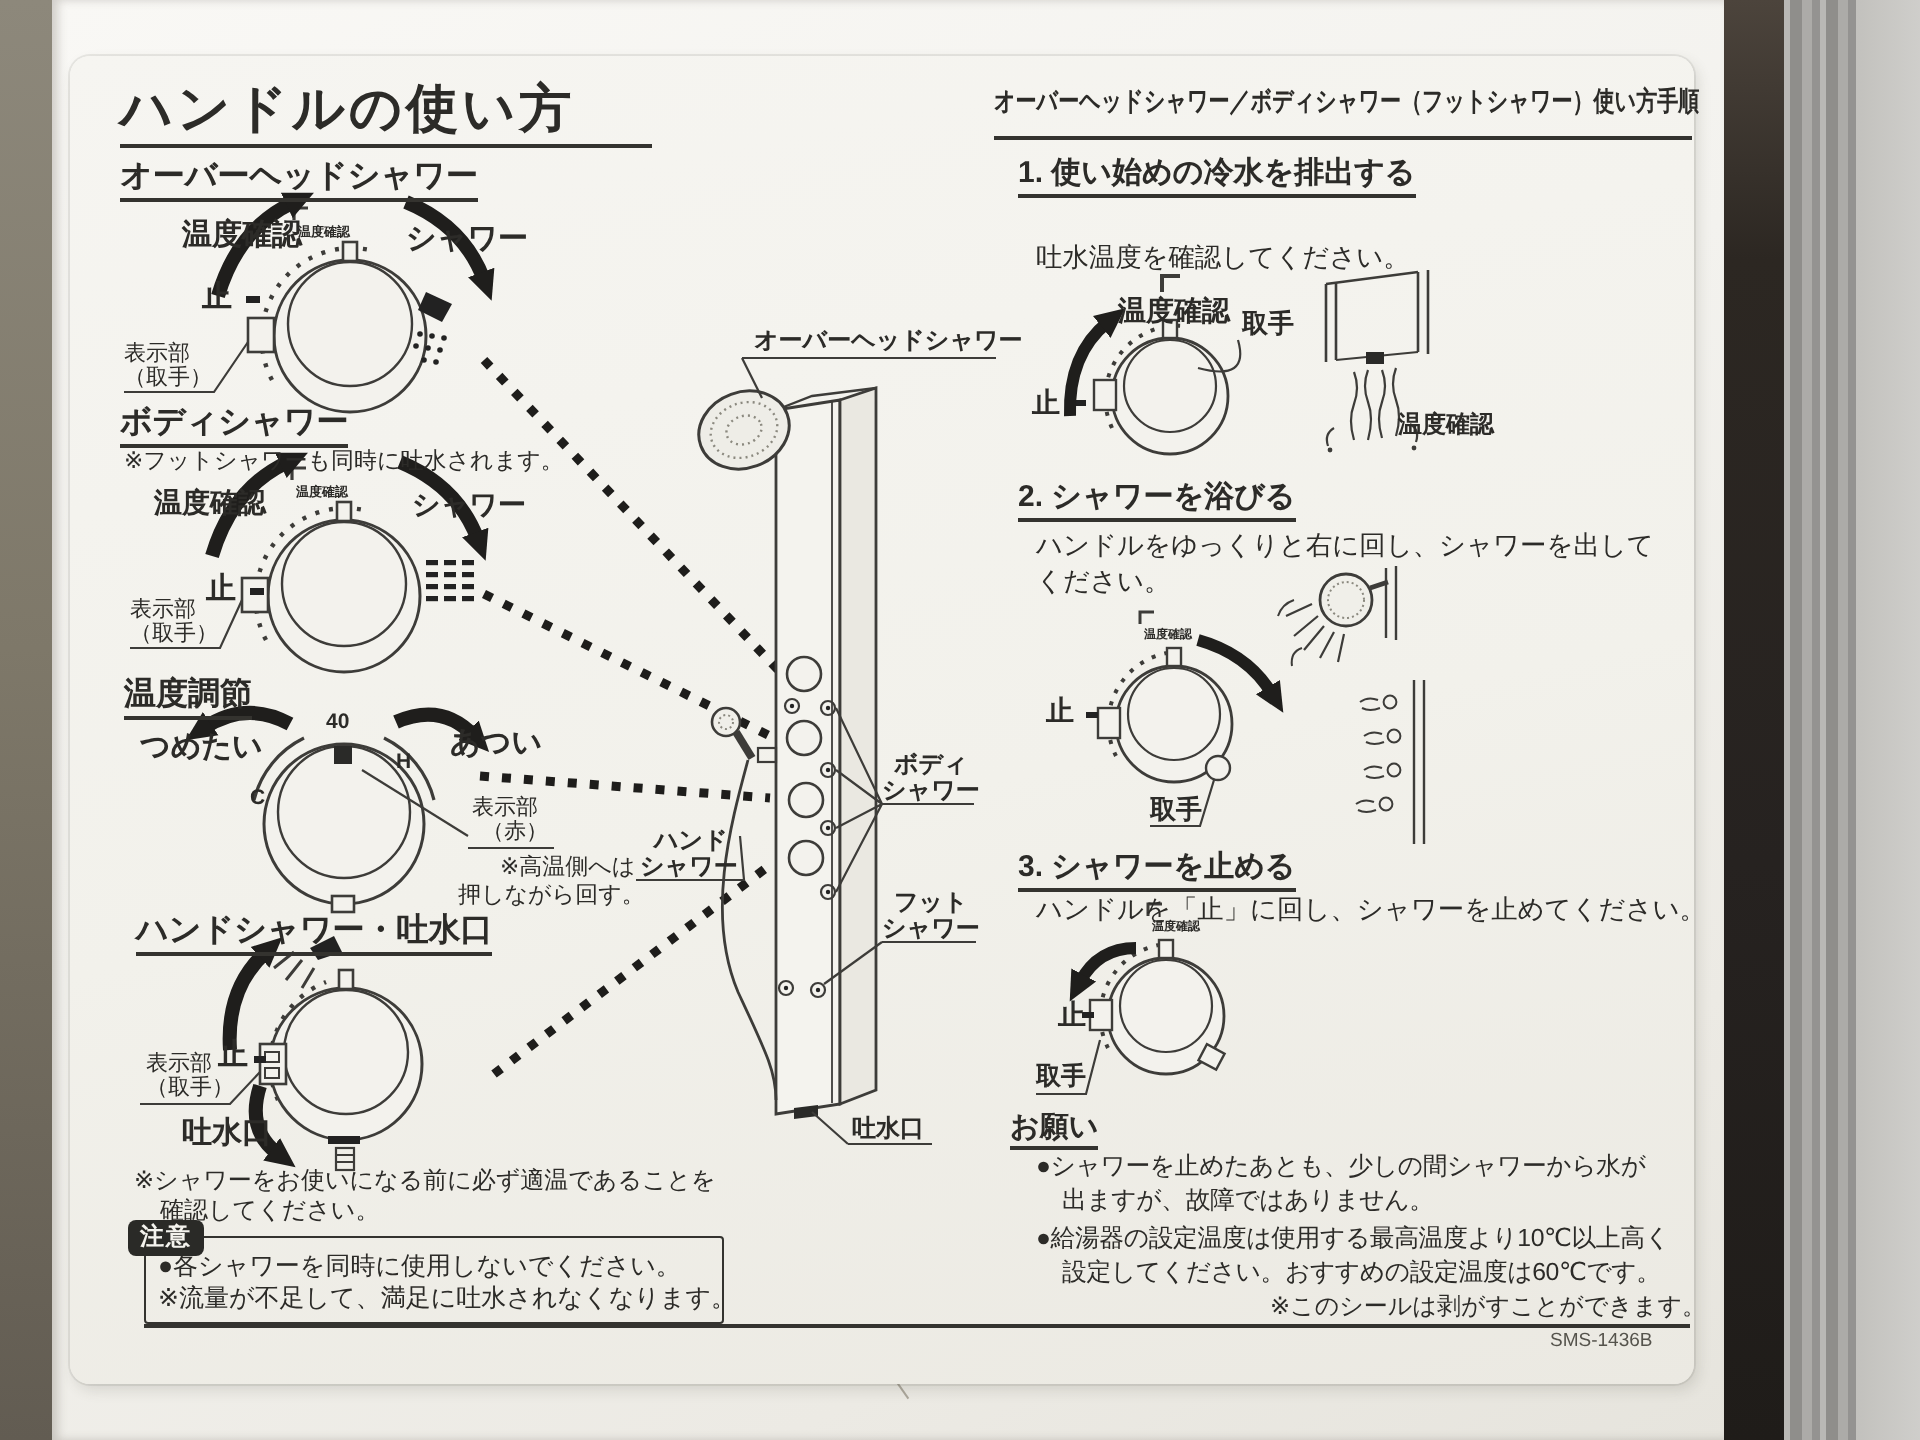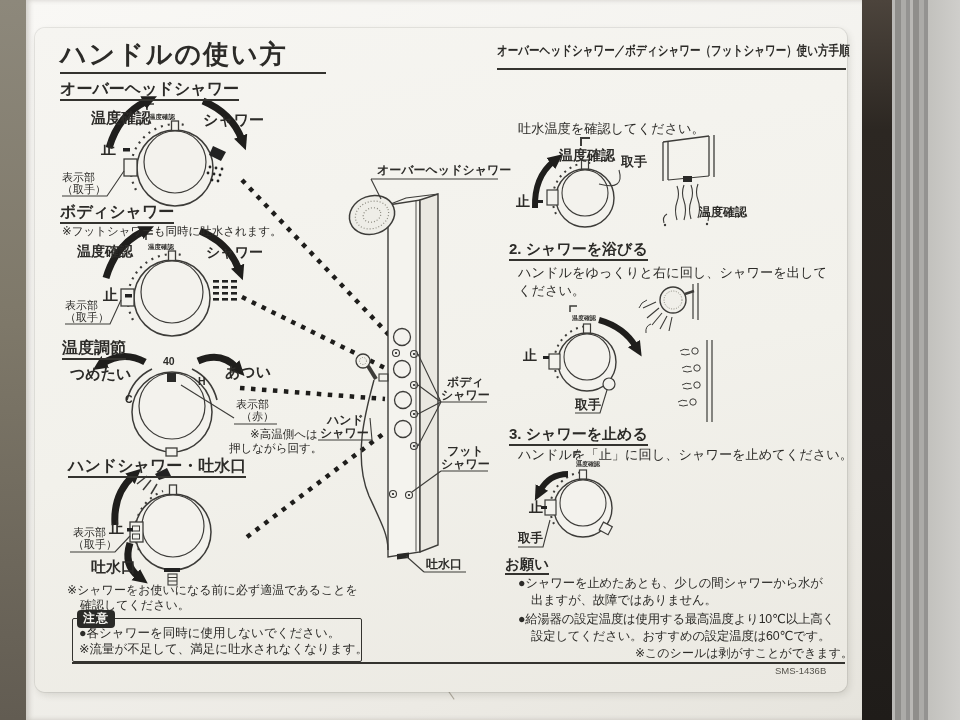--- a/index.html
+++ b/index.html
@@ -40,21 +40,21 @@
   .fs128{font-size:12.4px;letter-spacing:-0.2px;}
   .fs125{font-size:12.5px;}
   .fs12{font-size:12px;}
   .fs115{font-size:11.5px;}
   .fs11{font-size:11px;}
   .fs10{font-size:10.5px;}
   .fs9{font-size:9.5px;}
   .fs7{font-size:6.5px;}
   .caution-box{position:absolute;left:37px;top:590px;width:288px;height:42px;
     border:1.6px solid #34332f;border-radius:2px;}
-  .caution-tag{position:absolute;left:42px;top:582px;background:#2a2a27;color:#f4f3ee;
+  .caution-tag{position:absolute;left:29px;top:582px;background:#2a2a27;color:#f4f3ee;
     font-size:12px;font-weight:700;padding:0 6px 1px 6px;border-radius:4px;letter-spacing:1px;}
   .code{color:#55534c;}
 </style>
 </head>
 <body>
 
 <div class="wall-left"></div>
 <div class="panel-surface"></div>
 <div class="edge-dark"></div>
 <div class="edge-metal"></div>
@@ -340,20 +340,21 @@
   <div class="t fs12 w7" style="left:406px;top:361px;">シャワー</div>
   <div class="t fs12 w7" style="left:292px;top:386px;">ハンド</div>
   <div class="t fs12 w7" style="left:285px;top:399px;">シャワー</div>
   <div class="t fs12 w7" style="left:412px;top:417px;">フット</div>
   <div class="t fs12 w7" style="left:406px;top:430px;">シャワー</div>
   <div class="t fs12 w7" style="left:391px;top:530px;">吐水口</div>
 
   <div class="t w7" style="left:462px;top:15px;font-size:13.5px;transform:scaleX(0.78);transform-origin:left top;">オーバーヘッドシャワー／ボディシャワー（フットシャワー）使い方手順</div>
   <div class="rule" style="left:462px;top:40px;width:349px;height:2px;"></div>
 
+  <div class="t fs15 hd" style="left:474px;top:51px;">1. 使い始めの冷水を排出する</div>
   <div class="t fs135" style="left:483px;top:94px;">吐水温度を確認してください。</div>
   <div class="t fs14 w7" style="left:524px;top:120px;">温度確認</div>
   <div class="t fs13 w7" style="left:586px;top:127px;">取手</div>
   <div class="t fs14 w7" style="left:481px;top:166px;">止</div>
   <div class="t fs12 w7" style="left:664px;top:178px;">温度確認</div>
 
   <div class="t fs15 hd" style="left:474px;top:213px;">2. シャワーを浴びる</div>
   <div class="t fs135" style="left:483px;top:238px;">ハンドルをゆっくりと右に回し、シャワーを出して</div>
   <div class="t fs135" style="left:483px;top:256px;">ください。</div>
   <div class="t w7" style="left:537px;top:287px;font-size:6px;">温度確認</div>

